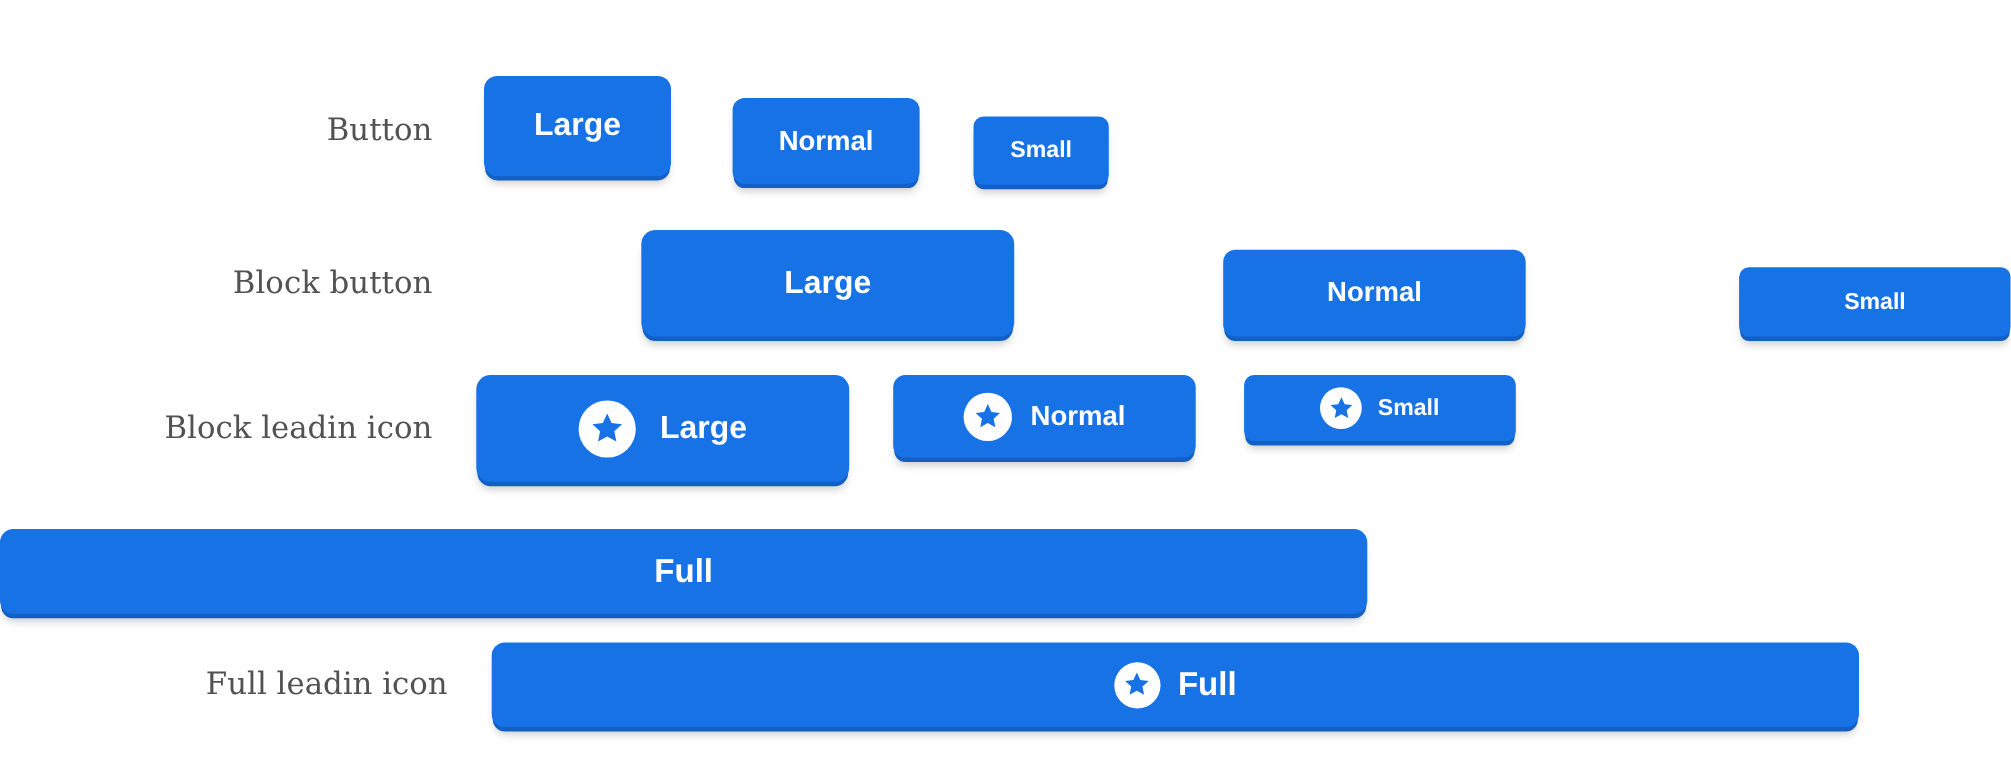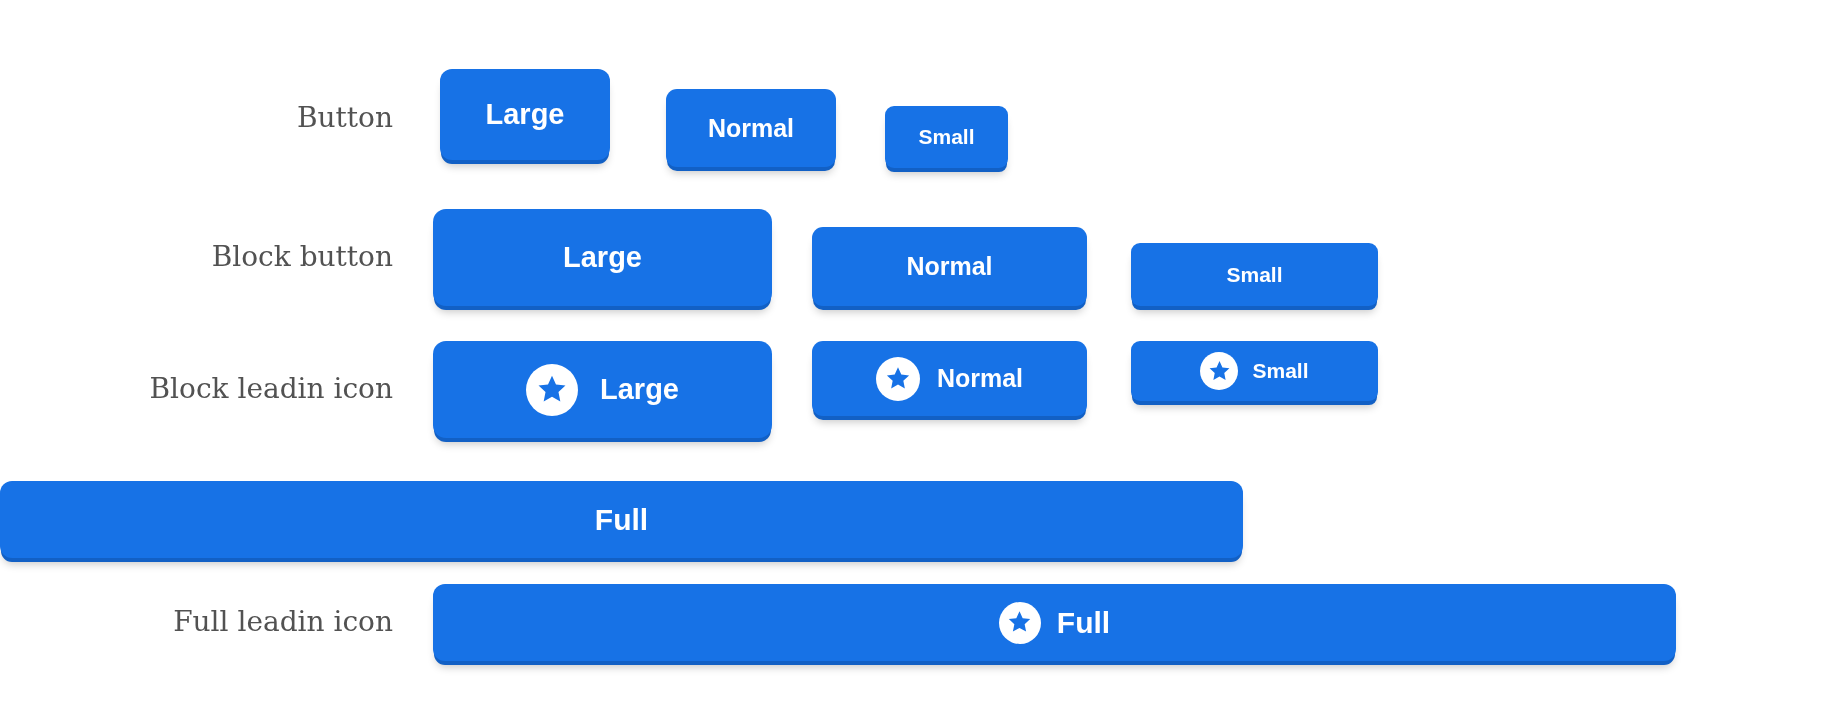--- a/index.html
+++ b/index.html
@@ -37,31 +37,31 @@
   }
   .btn span { pointer-events:none; }
 
   
   .r1 { margin-top:69px; }
   .b1-large  { width:170px; height:91px; border-radius:12px; font-size:29px; margin-left:7px;  margin-bottom:8px; }
   .b1-normal { width:170px; height:78px; border-radius:11px; font-size:25px; margin-left:56px; margin-bottom:1px; }
   .b1-small  { width:123px; height:62px; border-radius:9px;  font-size:21px; margin-left:49px; }
 
   
-  .r2 { margin-top:41px; }
+  .r2 { margin-top:41px;justify-content:space-between; }
   .r3 { margin-top:35px; }
   .blk-large  { width:339px; border-radius:13px; font-size:29px; }
   .blk-normal { width:275px; border-radius:11px; font-size:25px; margin-left:40px; }
   .blk-small  { width:247px; border-radius:9px;  font-size:21px; margin-left:44px; }
   .h-l1 { height:97px; }  .h-n1 { height:79px; }  .h-s1 { height:63px; }
   .h-l2 { height:97px; }  .h-n2 { height:75px; }  .h-s2 { height:60px; }
 
   
   .r4 { margin-top:43px; }
-  .r5 { margin-top:26px; }
+  .r5 { margin-top:26px;padding-left:14px; }
   .full { width:1243px; height:77px; border-radius:12px; font-size:30px; }
 
   
   .icon-circle {
     display:flex; align-items:center; justify-content:center;
     background:#ffffff; border-radius:50%;
     flex:0 0 auto;
   }
   .ic-large  { width:52px; height:52px; margin-right:22px; }
   .ic-normal { width:44px; height:44px; margin-right:17px; }

